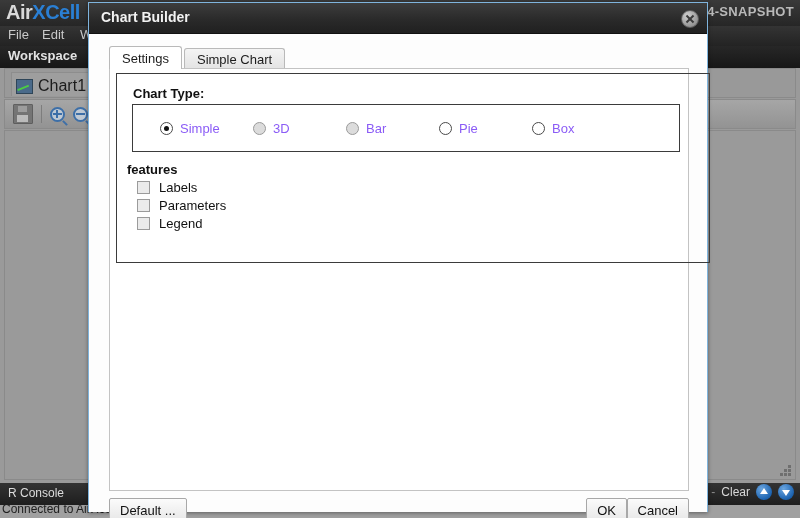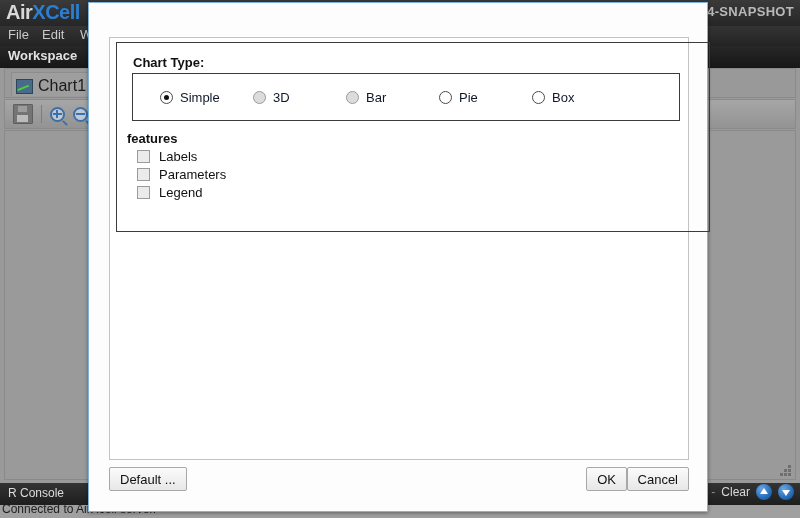--- a/index.html
+++ b/index.html
@@ -386,21 +386,21 @@
     align-items: center;
     height: 100%;
     padding-left: 27px;
     box-sizing: border-box;
   }
   .radio-item {
     display: flex;
     align-items: center;
     gap: 7px;
     font-size: 13px;
-    color: #0f172a;
+    color: #8b5cf6;
     width: 93px;
   }
   .radio {
     width: 13px; height: 13px;
     border-radius: 50%;
     box-sizing: border-box;
     border: 1px solid #4a4a4a;
     background: #ffffff;
     position: relative;
     flex: none;
@@ -540,23 +540,31 @@
       <span class="arrow-btn arrow-up"></span>
       <span class="arrow-btn arrow-down"></span>
     </div>
   </div>
 
   <div class="status-bar">
     <div class="stext">Connected to AirXcell server.</div>
   </div>
 
   <div class="dialog">
+    <div class="dlg-titlebar">
+      <div class="dlg-title">Chart Builder</div>
+      <div class="dlg-close"></div>
+    </div>
 
     <div class="dlg-body">
 
+      <div class="tabbar">
+        <div class="dtab active">Settings</div>
+        <div class="dtab">Simple Chart</div>
+      </div>
 
       <div class="tabpanel">
 
         <div class="outer-frame">
 
           <div class="section-label">Chart Type:</div>
 
           <div class="charttype-box">
             <div class="radio-row">
               <label class="radio-item">

